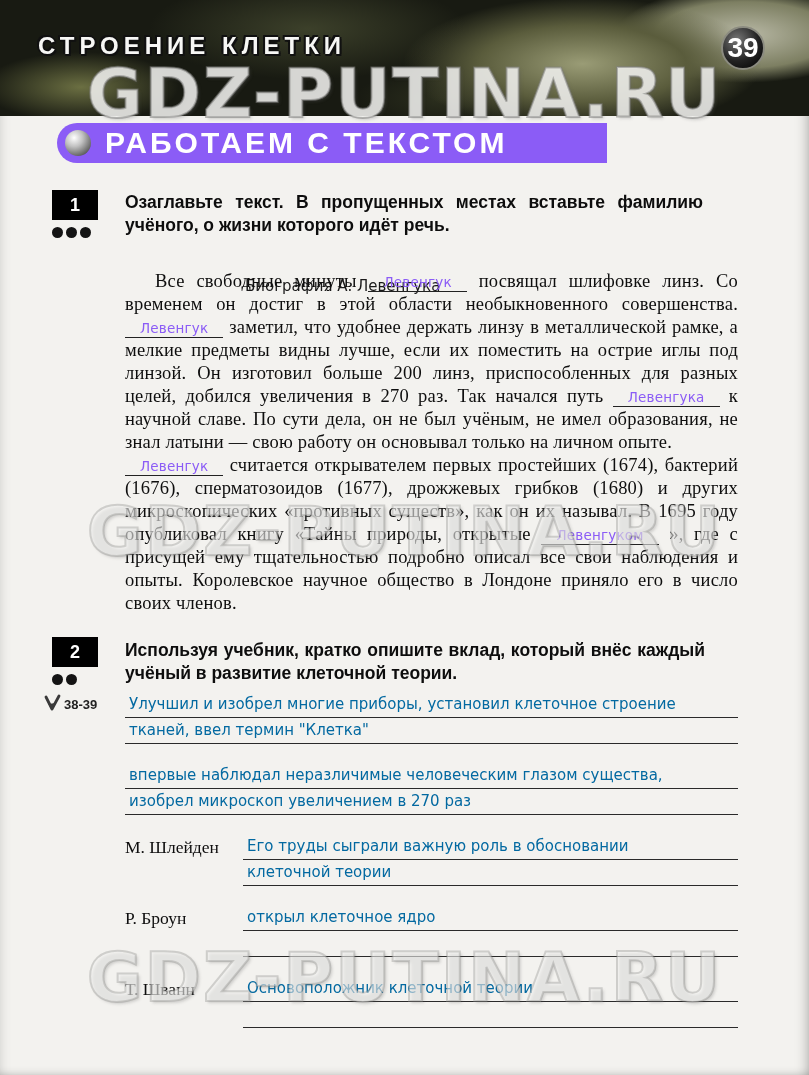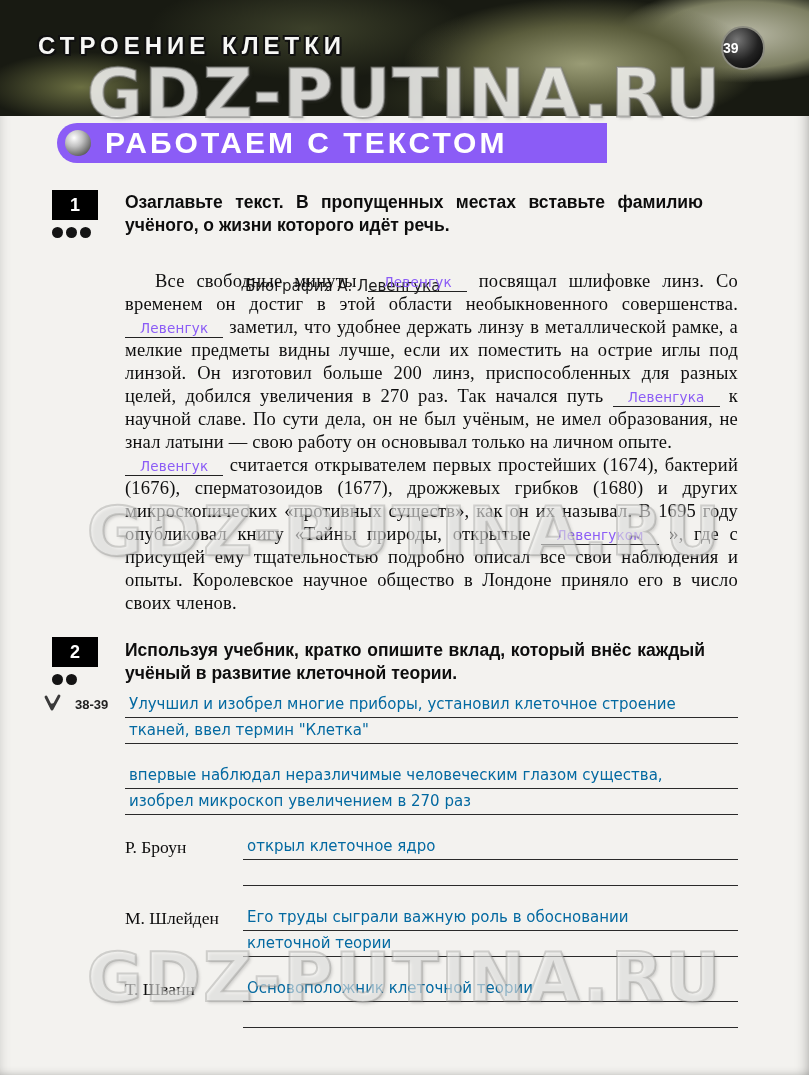--- a/index.html
+++ b/index.html
@@ -28,22 +28,22 @@
   }
   .header-title {
     position:absolute; top:32px; left:38px;
     font-size:24px; font-weight:bold; letter-spacing:5px; color:#f7f7f5;
     text-shadow:-2px 0 0 #111, 2px 0 0 #111, 0 -2px 0 #111, 0 2px 0 #111, 2px 2px 0 #111, -2px -2px 0 #111;
   }
   .page-number {
     position:absolute; top:26px; right:44px; width:44px; height:44px; border-radius:50%;
     background:radial-gradient(circle at 35% 30%, #777 0%, #222 55%, #000 100%);
     border:2px solid #8b8b80;
-    display:flex; align-items:center; justify-content:flex-start;
-    color:#fff; font-weight:bold; font-size:14px;
+    display:flex; align-items:center; justify-content:center;
+    color:#fff; font-weight:bold; font-size:28px;
   }
 
   
   .watermark {
     position:absolute; left:0; width:809px; text-align:center;
     font-family:"DejaVu Sans", sans-serif; font-weight:bold;
     font-size:68px; letter-spacing:2px; white-space:nowrap; overflow:hidden;
     color:rgba(244,244,242,0.85);
     -webkit-text-stroke:2px rgba(130,130,128,0.55);
     text-shadow:2px 2px 3px rgba(90,90,90,0.25);
@@ -74,21 +74,21 @@
     color:#fff; font-weight:bold; font-size:18px;
     display:flex; align-items:center; justify-content:center;
   }
   .t1 { top:190px; }
   .t2 { top:637px; }
   .dots { position:absolute; left:52px; display:flex; gap:3px; }
   .dots1 { top:227px; }
   .dots2 { top:674px; }
   .dot { width:11px; height:11px; border-radius:50%; background:#141414; }
   .pages-ref {
-    position:absolute; left:44px; top:694px; display:flex; align-items:center; gap:11px;
+    position:absolute; left:44px; top:694px; display:flex; align-items:center; gap:0;
     font-weight:bold; font-size:13px; color:#222;
   }
 
   
   .task1-instruction {
     position:absolute; left:125px; top:191px; width:578px;
     font-weight:bold; font-size:17.5px; line-height:23px; color:#0d0d0d; text-align:justify;
   }
   .task1-title-answer {
     position:absolute; left:245px; top:241px;
@@ -182,34 +182,34 @@
           <div class="aline">тканей, ввел термин "Клетка"</div>
         </div>
       </div>
       <div class="srow">
         <div class="sanswers">
           <div class="aline">впервые наблюдал неразличимые человеческим глазом существа,</div>
           <div class="aline">изобрел микроскоп  увеличением в 270 раз</div>
         </div>
       </div>
       <div class="srow">
+        <div class="sname">М. Шлейден</div>
+        <div class="sanswers">
+          <div class="aline">Его труды сыграли важную роль в обосновании</div>
+          <div class="aline">клеточной теории</div>
+        </div>
+      </div>
+      <div class="srow">
         <div class="sname">Р. Броун</div>
         <div class="sanswers">
           <div class="aline">открыл клеточное ядро</div>
           <div class="aline"></div>
         </div>
       </div>
       <div class="srow">
-        <div class="sname">М. Шлейден</div>
-        <div class="sanswers">
-          <div class="aline">Его труды сыграли важную роль в обосновании</div>
-          <div class="aline">клеточной теории</div>
-        </div>
-      </div>
-      <div class="srow">
         <div class="sname">Т. Шванн</div>
         <div class="sanswers">
           <div class="aline">Основоположник клеточной теории</div>
           <div class="aline"></div>
         </div>
       </div>
     </div>
 
   <div class="watermark wm-mid">GDZ-PUTINA.RU</div>
   <div class="watermark wm-bot">GDZ-PUTINA.RU</div>

